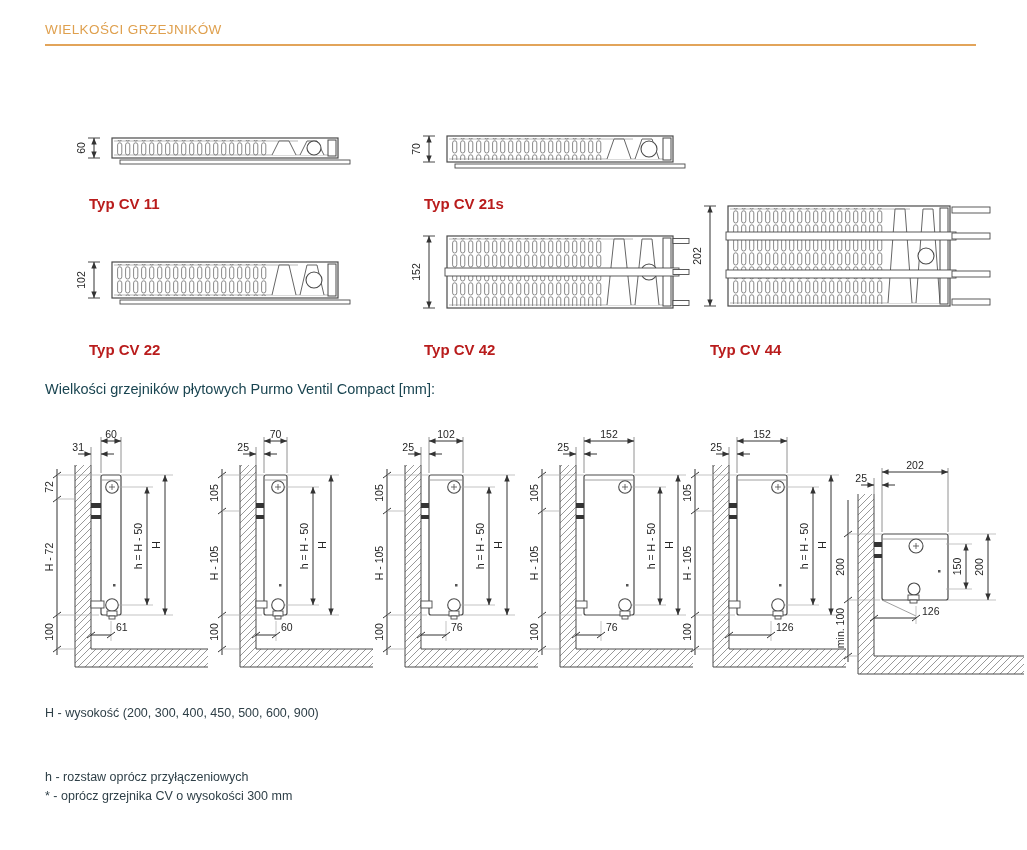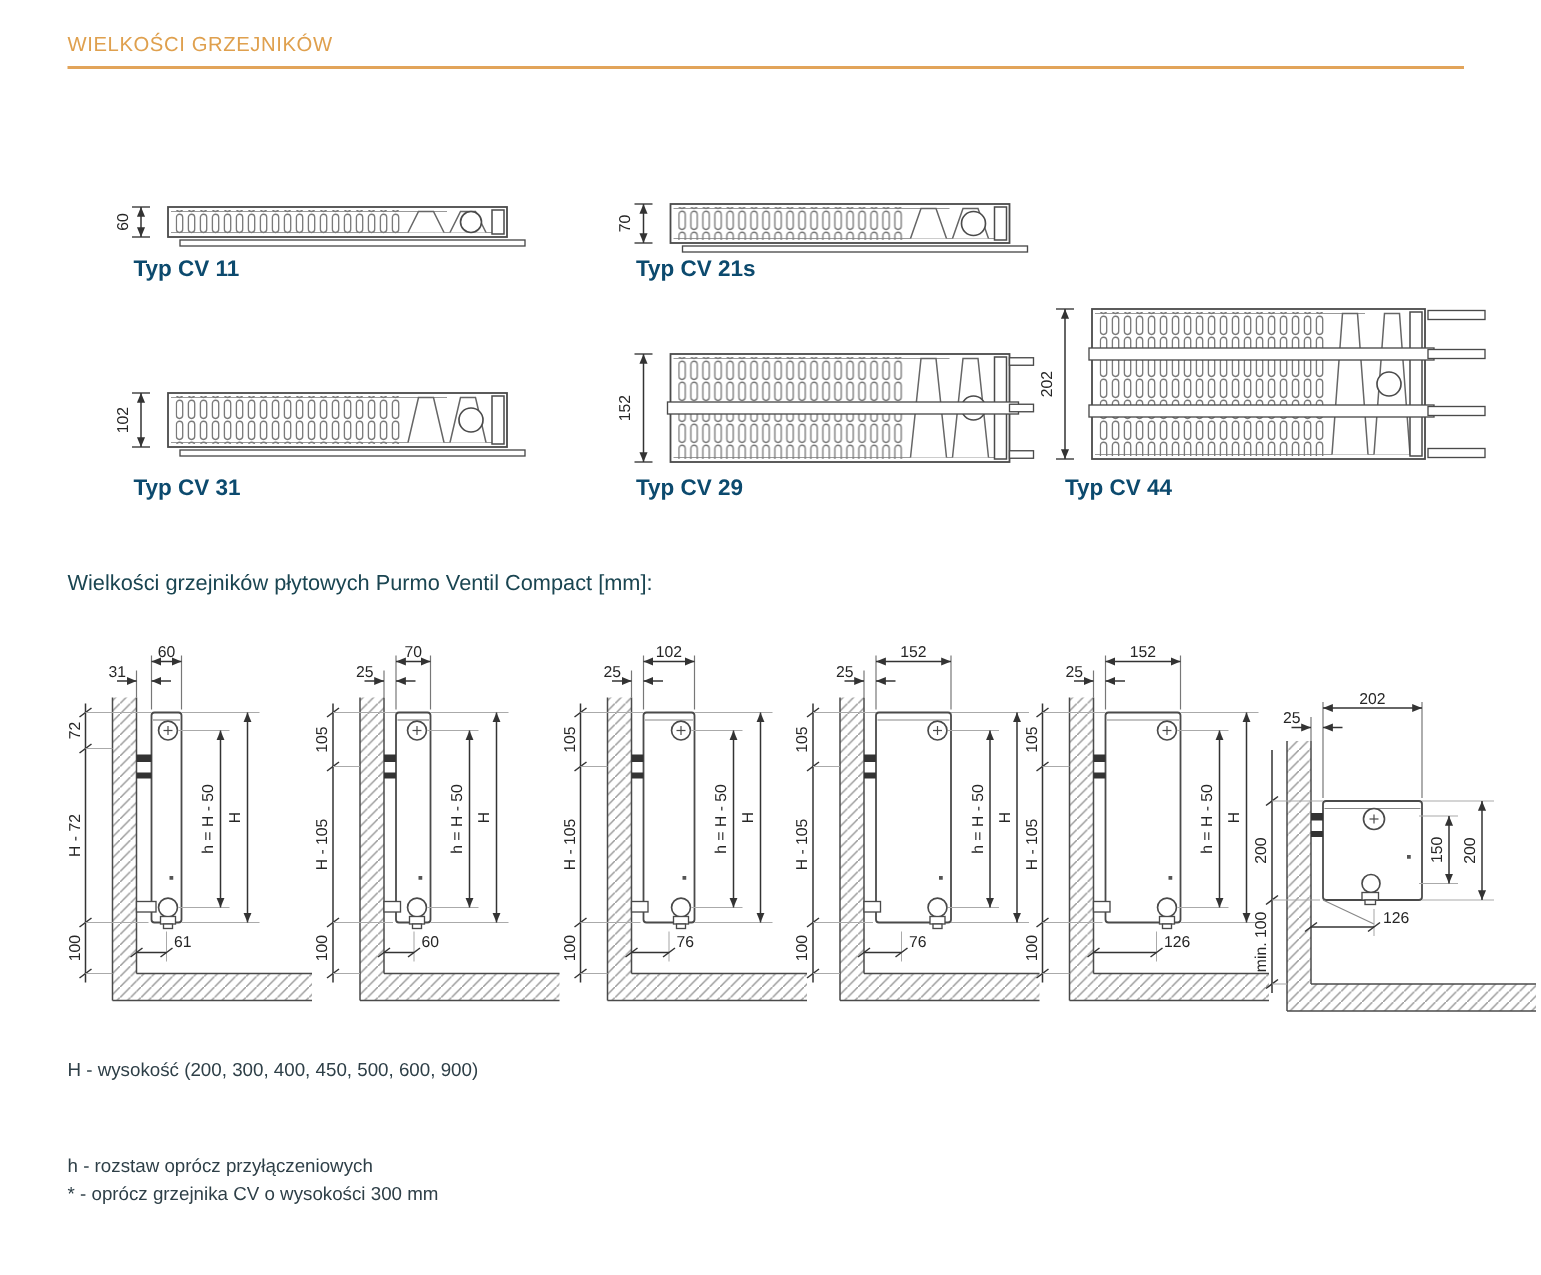--- a/index.html
+++ b/index.html
@@ -1,21 +1,21 @@
 <!DOCTYPE html>
 <html><head>
 <meta charset="utf-8">
 <style>
   html,body{margin:0;padding:0;background:#ffffff;}
   #stage{position:relative;width:1027px;height:850px;background:#ffffff;overflow:hidden;
          font-family:"Liberation Sans",sans-serif;}
   #page-title{position:absolute;left:45px;top:22px;font-size:13.5px;letter-spacing:.4px;
               color:#DFA04E;font-weight:normal;text-align:center;}
   #title-rule{position:absolute;left:45px;top:44px;width:931px;height:2px;background:#E2A45A;}
-  .typlabel{position:absolute;font-weight:bold;font-size:15px;color:#0c4a6e;white-space:nowrap;}
+  .typlabel{position:absolute;font-weight:bold;font-size:15px;color:#b91c1c;white-space:nowrap;margin-top:24px;}
   #section-heading{position:absolute;left:45px;top:381px;font-weight:normal;font-size:14.5px;color:#1A4551;}
   .legend-line{position:absolute;left:45px;font-size:12.5px;color:#2E3F47;white-space:nowrap;}
   svg{position:absolute;overflow:visible;}
   svg text{font-family:"Liberation Sans",sans-serif;}
   #defs-svg{width:0;height:0;position:absolute;left:0;top:0;}
 </style>
 </head>
 <body>
 
 <div id="stage">
@@ -116,22 +116,22 @@
       <rect x="260" y="75" width="38" height="6" fill="#fff" stroke="#4a4a4a" stroke-width="0.9"></rect>
       <rect x="260" y="103" width="38" height="6" fill="#fff" stroke="#4a4a4a" stroke-width="0.9"></rect>
       <line x1="18" y1="10" x2="18" y2="110" stroke="#333" stroke-width="1" marker-end="url(#arr)" marker-start="url(#arr)"></line>
       <line x1="12" y1="10" x2="24" y2="10" stroke="#333" stroke-width="0.9"></line>
       <line x1="12" y1="110" x2="24" y2="110" stroke="#333" stroke-width="0.9"></line>
       <text x="9" y="60" text-anchor="middle" font-size="10.5" fill="#262626" transform="rotate(-90 9 60)">202</text>
     </svg>
 
   <div class="typlabel" style="left:89px;top:171px">Typ CV 11</div>
   <div class="typlabel" style="left:424px;top:171px">Typ CV 21s</div>
-  <div class="typlabel" style="left:89px;top:317px">Typ CV 31</div>
-  <div class="typlabel" style="left:424px;top:317px">Typ CV 29</div>
+  <div class="typlabel" style="left:89px;top:317px">Typ CV 22</div>
+  <div class="typlabel" style="left:424px;top:317px">Typ CV 42</div>
   <div class="typlabel" style="left:710px;top:317px">Typ CV 44</div>
 
   <div id="section-heading">Wielkości grzejników płytowych Purmo Ventil Compact [mm]:</div>
 
   <svg id="sv0" style="left:45px;top:427px" width="165" height="248" viewBox="0 0 165 248">
       <rect x="30" y="38" width="16" height="202" fill="url(#hatch)" stroke="none" stroke-width="1"></rect>
       <rect x="46" y="222" width="117" height="18" fill="url(#hatch)" stroke="none" stroke-width="1"></rect>
       <line x1="30" y1="38" x2="30" y2="240" stroke="#4a4a4a" stroke-width="1"></line>
       <line x1="46" y1="38" x2="46" y2="222" stroke="#4a4a4a" stroke-width="1"></line>
       <line x1="46" y1="222" x2="163" y2="222" stroke="#4a4a4a" stroke-width="1"></line>

